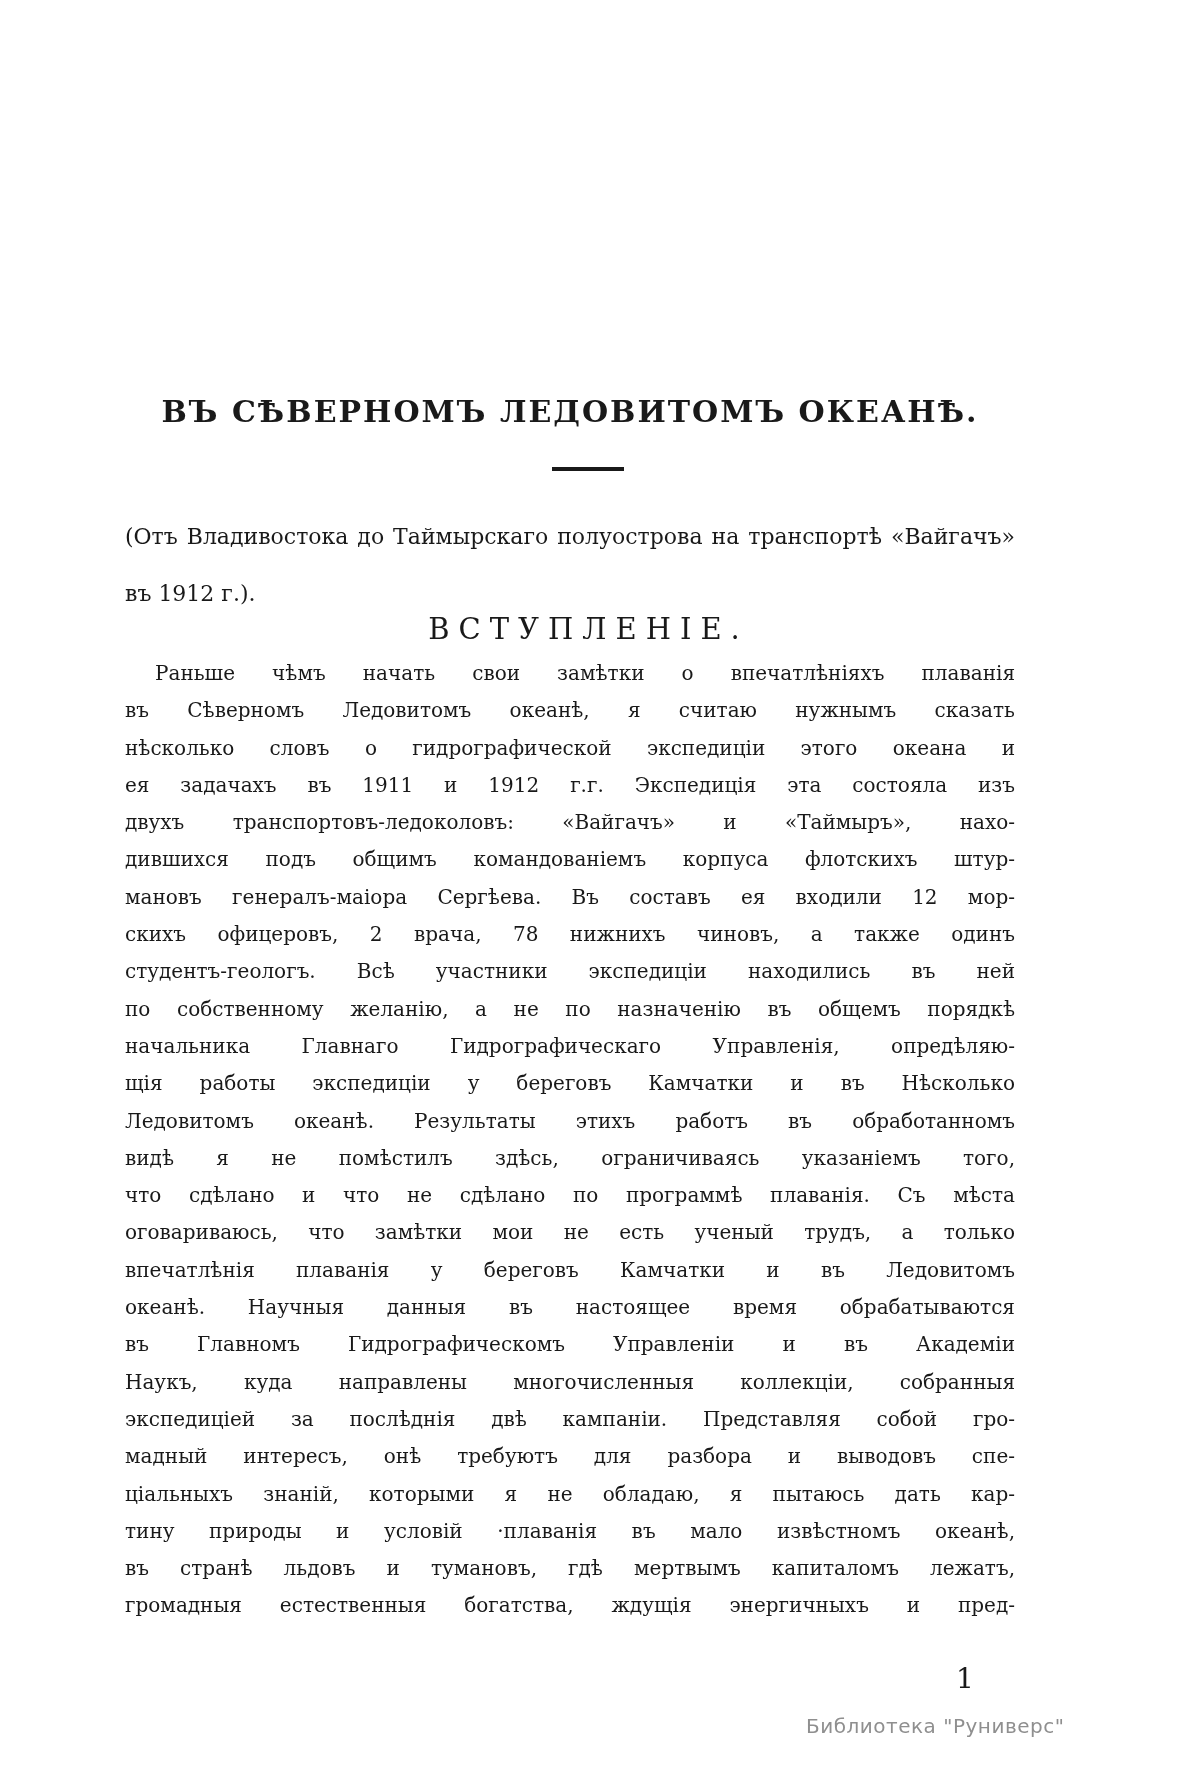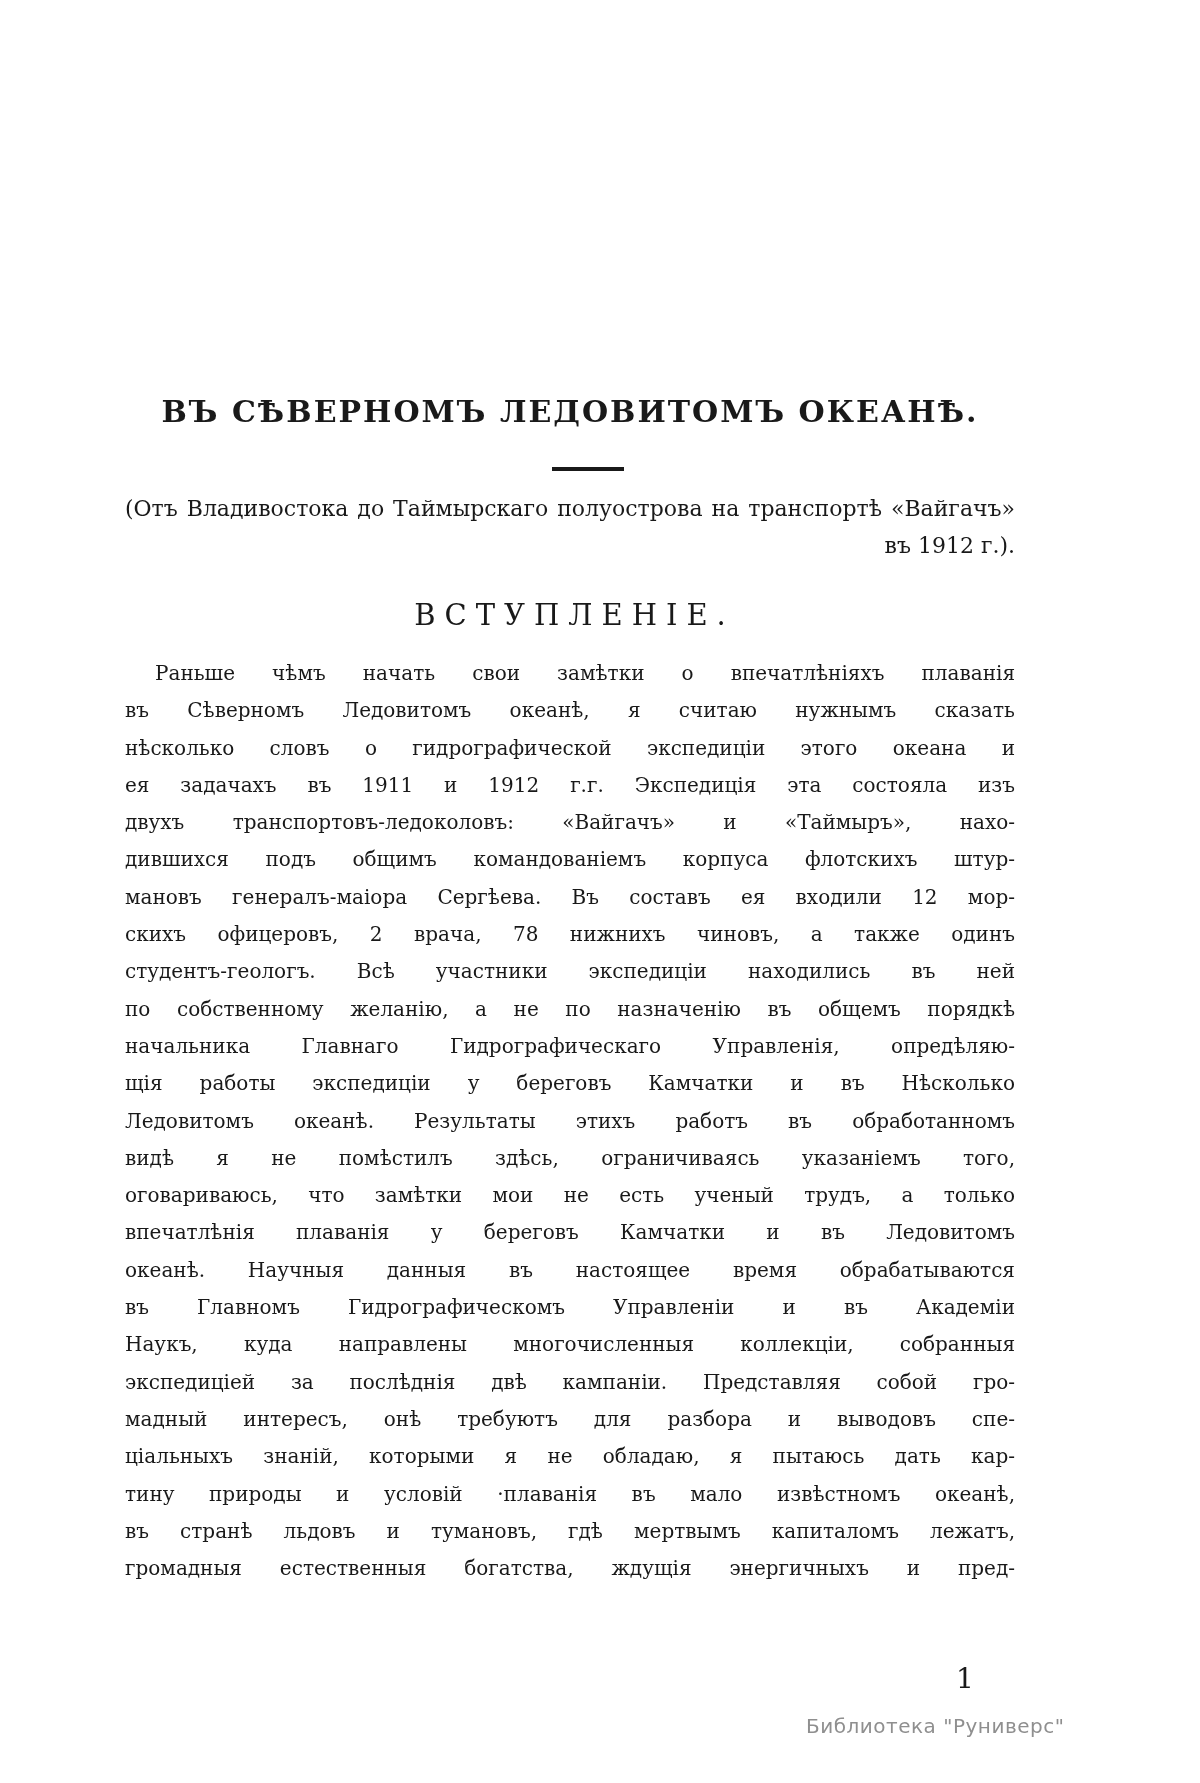--- a/index.html
+++ b/index.html
@@ -27,34 +27,34 @@
   .rule {
     position: absolute;
     top: 467px;
     left: 552px;
     width: 72px;
     height: 4px;
     background: #191919;
   }
   .subtitle {
     position: absolute;
-    top: 490px;
+    top: 518px;
     left: 125px;
     width: 890px;
     font-size: 22px;
     line-height: 37px;
   }
   .subtitle-line-1 { text-align: justify; text-align-last: justify; }
-  .subtitle-line-2 { text-align: right; }
+  .subtitle-line-2 { text-align: left; margin-top: 20px; }
   .heading {
     position: absolute;
     top: 598px;
     left: 125px;
     width: 890px;
-    margin: 0;
+    margin: 14px;
     text-align: center;
     font-size: 29px;
     font-weight: normal;
     letter-spacing: 9px;
     text-indent: 9px;
     white-space: nowrap;
   }
   .body-text {
     position: absolute;
     top: 655px;
@@ -110,20 +110,21 @@
       <div class="line">двухъ транспортовъ-ледоколовъ: «Вайгачъ» и «Таймыръ», нахо-</div>
       <div class="line">дившихся подъ общимъ командованіемъ корпуса флотскихъ штур-</div>
       <div class="line">мановъ генералъ-маіора Сергѣева. Въ составъ ея входили 12 мор-</div>
       <div class="line">скихъ офицеровъ, 2 врача, 78 нижнихъ чиновъ, а также одинъ</div>
       <div class="line">студентъ-геологъ. Всѣ участники экспедиціи находились въ ней</div>
       <div class="line">по собственному желанію, а не по назначенію въ общемъ порядкѣ</div>
       <div class="line">начальника Главнаго Гидрографическаго Управленія, опредѣляю-</div>
       <div class="line">щія работы экспедиціи у береговъ Камчатки и въ Нѣсколько</div>
       <div class="line">Ледовитомъ океанѣ. Результаты этихъ работъ въ обработанномъ</div>
       <div class="line">видѣ я не помѣстилъ здѣсь, ограничиваясь указаніемъ того,</div>
+      <div class="line">что сдѣлано и что не сдѣлано по программѣ плаванія. Съ мѣста</div>
       <div class="line">оговариваюсь, что замѣтки мои не есть ученый трудъ, а только</div>
       <div class="line">впечатлѣнія плаванія у береговъ Камчатки и въ Ледовитомъ</div>
       <div class="line">океанѣ. Научныя данныя въ настоящее время обрабатываются</div>
       <div class="line">въ Главномъ Гидрографическомъ Управленіи и въ Академіи</div>
       <div class="line">Наукъ, куда направлены многочисленныя коллекціи, собранныя</div>
       <div class="line">экспедиціей за послѣднія двѣ кампаніи. Представляя собой гро-</div>
       <div class="line">мадный интересъ, онѣ требуютъ для разбора и выводовъ спе-</div>
       <div class="line">ціальныхъ знаній, которыми я не обладаю, я пытаюсь дать кар-</div>
       <div class="line">тину природы и условій ·плаванія въ мало извѣстномъ океанѣ,</div>
       <div class="line">въ странѣ льдовъ и тумановъ, гдѣ мертвымъ капиталомъ лежатъ,</div>

